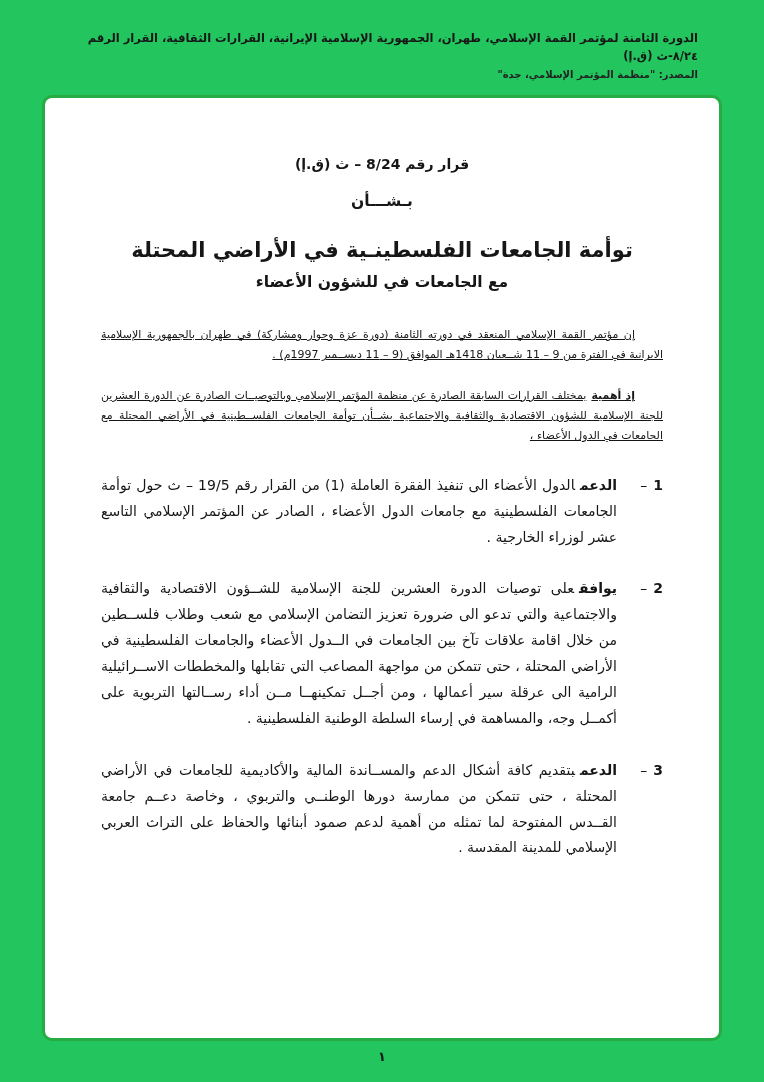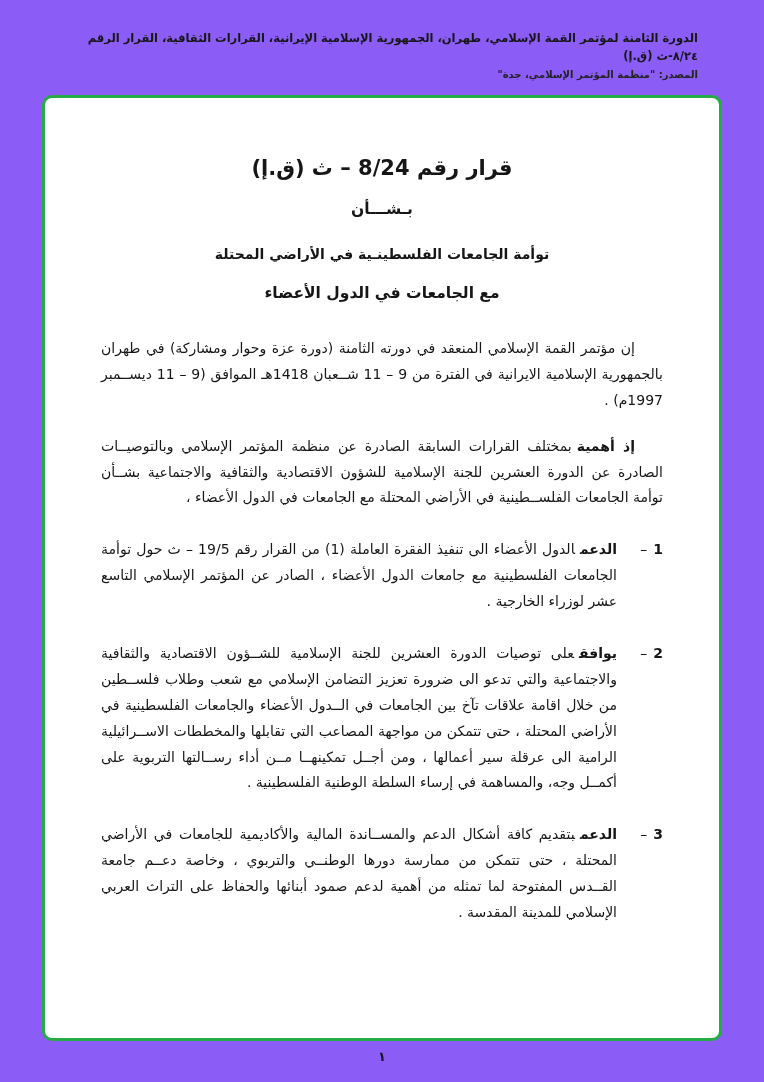--- a/index.html
+++ b/index.html
@@ -3,21 +3,21 @@
 <meta charset="utf-8">
 <style>
   * { margin: 0; padding: 0; box-sizing: border-box; }
   html, body { background: #e9e9e9; }
   body { font-family: "DejaVu Sans", sans-serif; }
   .page {
     position: relative;
     width: 764px;
     height: 1082px;
     margin: 0 auto;
-    background: #8b5cf6;
+    background: #22c55e;
     color: #161616;
     overflow: hidden;
   }
   .top-header {
     position: absolute;
     top: 30px;
     right: 66px;
     left: 60px;
     direction: rtl;
     text-align: right;
@@ -49,30 +49,31 @@
     inset: 0;
     padding: 58px 56px 20px 56px;
     direction: rtl;
     overflow: hidden;
   }
   .title-block {
     text-align: center;
     font-weight: bold;
     margin-bottom: 34px;
   }
-  .t1 { font-size: 21px; margin-bottom: 20px; }
+  .t1 { font-size: 14px; margin-bottom: 20px; }
   .t2 { font-size: 15.5px; margin-bottom: 28px; letter-spacing: 1px; }
-  .t3 { font-size: 14px; margin-bottom: 22px; }
+  .t3 { font-size: 21px; margin-bottom: 11px; }
   .t4 { font-size: 15.5px; }
   .para {
-    font-size: 14px;
+    font-size: 11px;
     line-height: 1.85;
     text-align: justify;
     margin-bottom: 20px;
     text-indent: 28px;
+    text-decoration: underline;
   }
   .lead {
     font-weight: bold;
     margin-inline-end: 5px;
   }
   .items { margin-top: 26px; }
   .item {
     display: flex;
     gap: 12px;
     font-size: 14px;
@@ -107,21 +108,21 @@
     <div class="hdr2">المصدر:  "منظمة المؤتمر الإسلامي، جدة"</div>
   </div>
 
   <div class="green-box" style="border-color: rgb(39, 171, 69);">
     <div class="content">
 
       <div class="title-block">
         <div class="t1">قرار رقم 8/24 – ث (ق.إ)</div>
         <div class="t2">بـشـــأن</div>
         <div class="t3">توأمة الجامعات الفلسطينـية في الأراضي المحتلة</div>
-        <div class="t4">مع الجامعات في الدول الأعضاء</div>
+        <div class="t4">مع الجامعات في للشؤون الأعضاء</div>
       </div>
 
       <p class="para"><span>إن مؤتمر القمة الإسلامي المنعقد في دورته الثامنة (دورة عزة وحوار ومشاركة) في طهران بالجمهورية الإسلامية الايرانية في الفترة من 9 – 11 شــعبان 1418هـ الموافق (9 – 11 ديســمبر 1997م) .</span></p>
 
       <p class="para"><span class="lead">إذ أهمية</span><span>بمختلف القرارات السابقة الصادرة عن منظمة المؤتمر الإسلامي وبالتوصيــات الصادرة عن الدورة العشرين للجنة الإسلامية للشؤون الاقتصادية والثقافية والاجتماعية بشــأن توأمة الجامعات الفلســطينية في الأراضي المحتلة مع الجامعات في الدول الأعضاء ،</span></p>
 
       <div class="items">
 
         <div class="item">
           <div class="marker">

